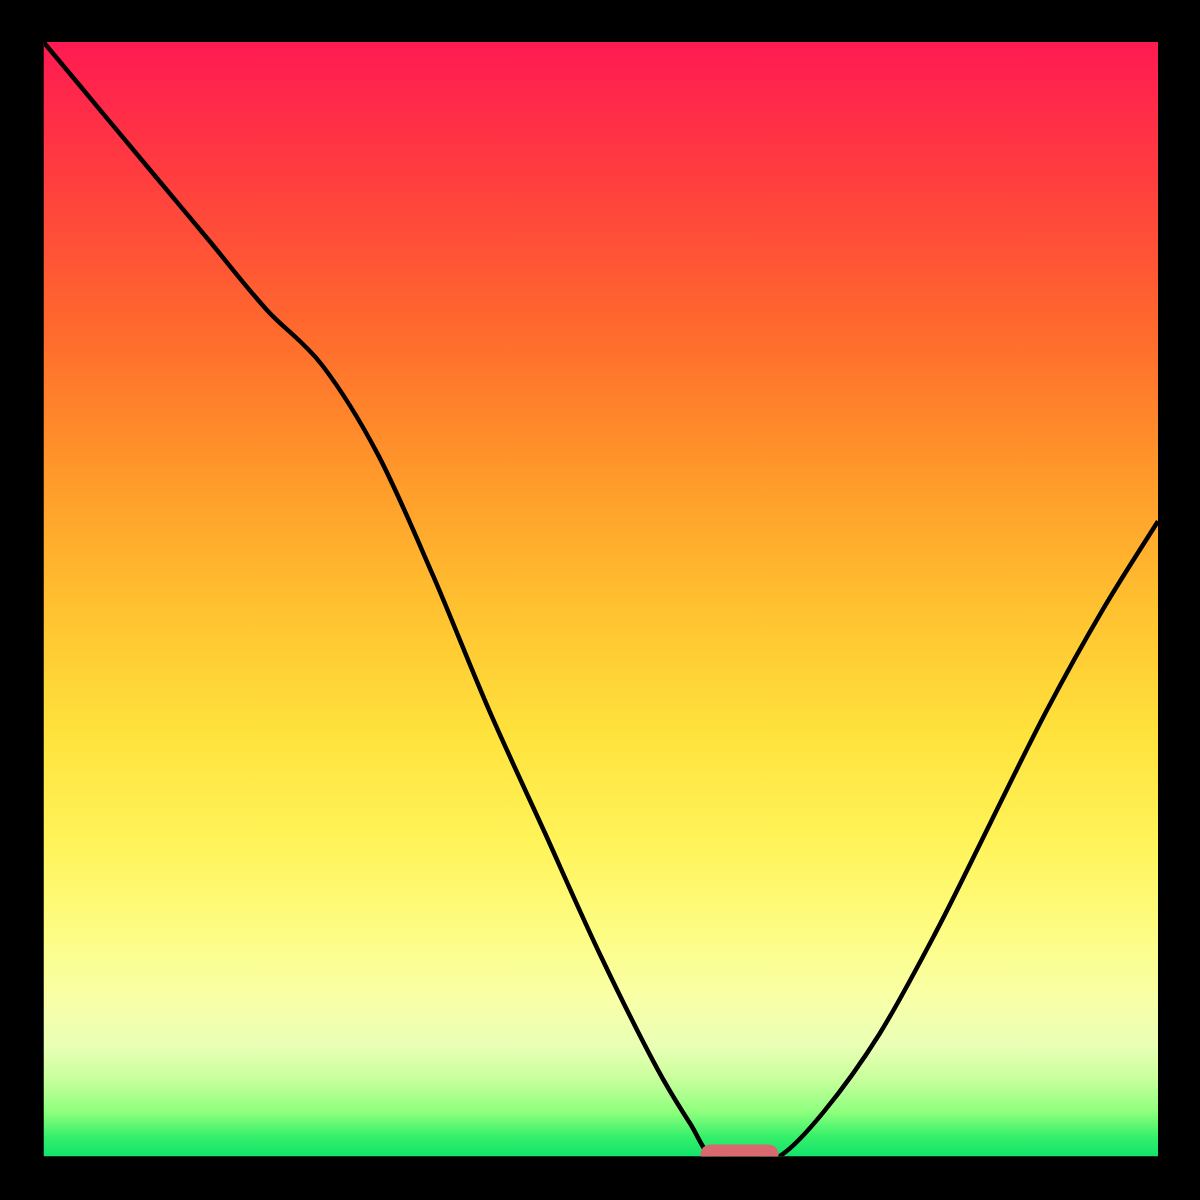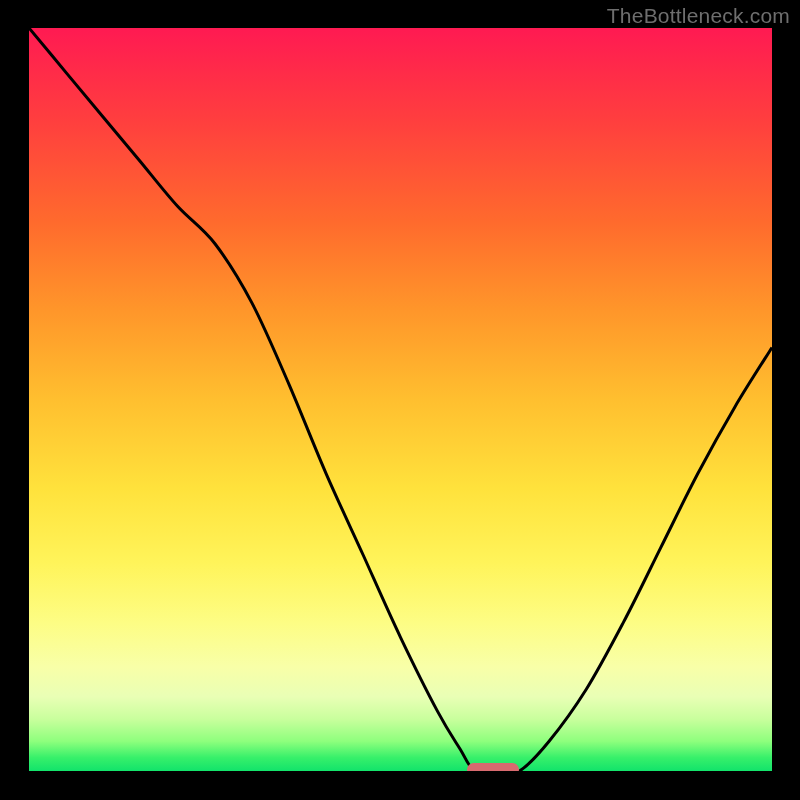--- a/index.html
+++ b/index.html
@@ -67,21 +67,20 @@
     position: absolute;
     background: #d86a6f;
     border-radius: 999px;
   }
 </style>
 </head>
 <body>
 
 <div class="frame">
 
-  <div class="watermark">TheBottleneck.com</div>
 
   <div class="plot-area">
     <div class="gradient"></div>
 
     <svg class="curve" viewBox="0 0 743 743" preserveAspectRatio="none">
       <path id="curve-path" d="M 0.0 0.0 C 6.2 7.4, 24.8 29.7, 37.1 44.6 C 49.5 59.4, 61.9 74.3, 74.3 89.2 C 86.7 104.0, 99.1 118.9, 111.5 133.7 C 123.8 148.6, 136.2 164.7, 148.6 178.3 C 161.0 191.9, 173.4 199.4, 185.8 215.5 C 198.1 231.6, 210.5 251.4, 222.9 274.9 C 235.3 298.4, 247.7 328.2, 260.1 356.6 C 272.4 385.1, 284.8 417.3, 297.2 445.8 C 309.6 474.3, 322.0 500.3, 334.4 527.5 C 346.7 554.8, 359.1 583.3, 371.5 609.3 C 383.9 635.3, 398.7 665.0, 408.7 683.6 C 418.6 702.1, 424.7 710.8, 430.9 720.7 C 437.1 730.6, 439.6 739.3, 445.8 743.0 C 452.0 746.7, 460.7 743.0, 468.1 743.0 C 475.5 743.0, 481.7 748.0, 490.4 743.0 C 499.0 738.0, 509.0 726.9, 520.1 713.3 C 531.2 699.7, 544.9 681.1, 557.3 661.3 C 569.6 641.5, 582.0 617.9, 594.4 594.4 C 606.8 570.9, 619.2 544.9, 631.5 520.1 C 643.9 495.3, 656.3 469.3, 668.7 445.8 C 681.1 422.3, 693.5 400.0, 705.9 378.9 C 718.2 357.9, 736.8 329.4, 743.0 319.5" fill="none" stroke-width="3" stroke="#000000"></path>
     </svg>
 
     <div class="marker" id="optimum-marker" title="0" style="left: 438.37px; width: 52.01px; top: 734.5px; height: 13px; background: rgb(216, 106, 111);"></div>
   </div>

